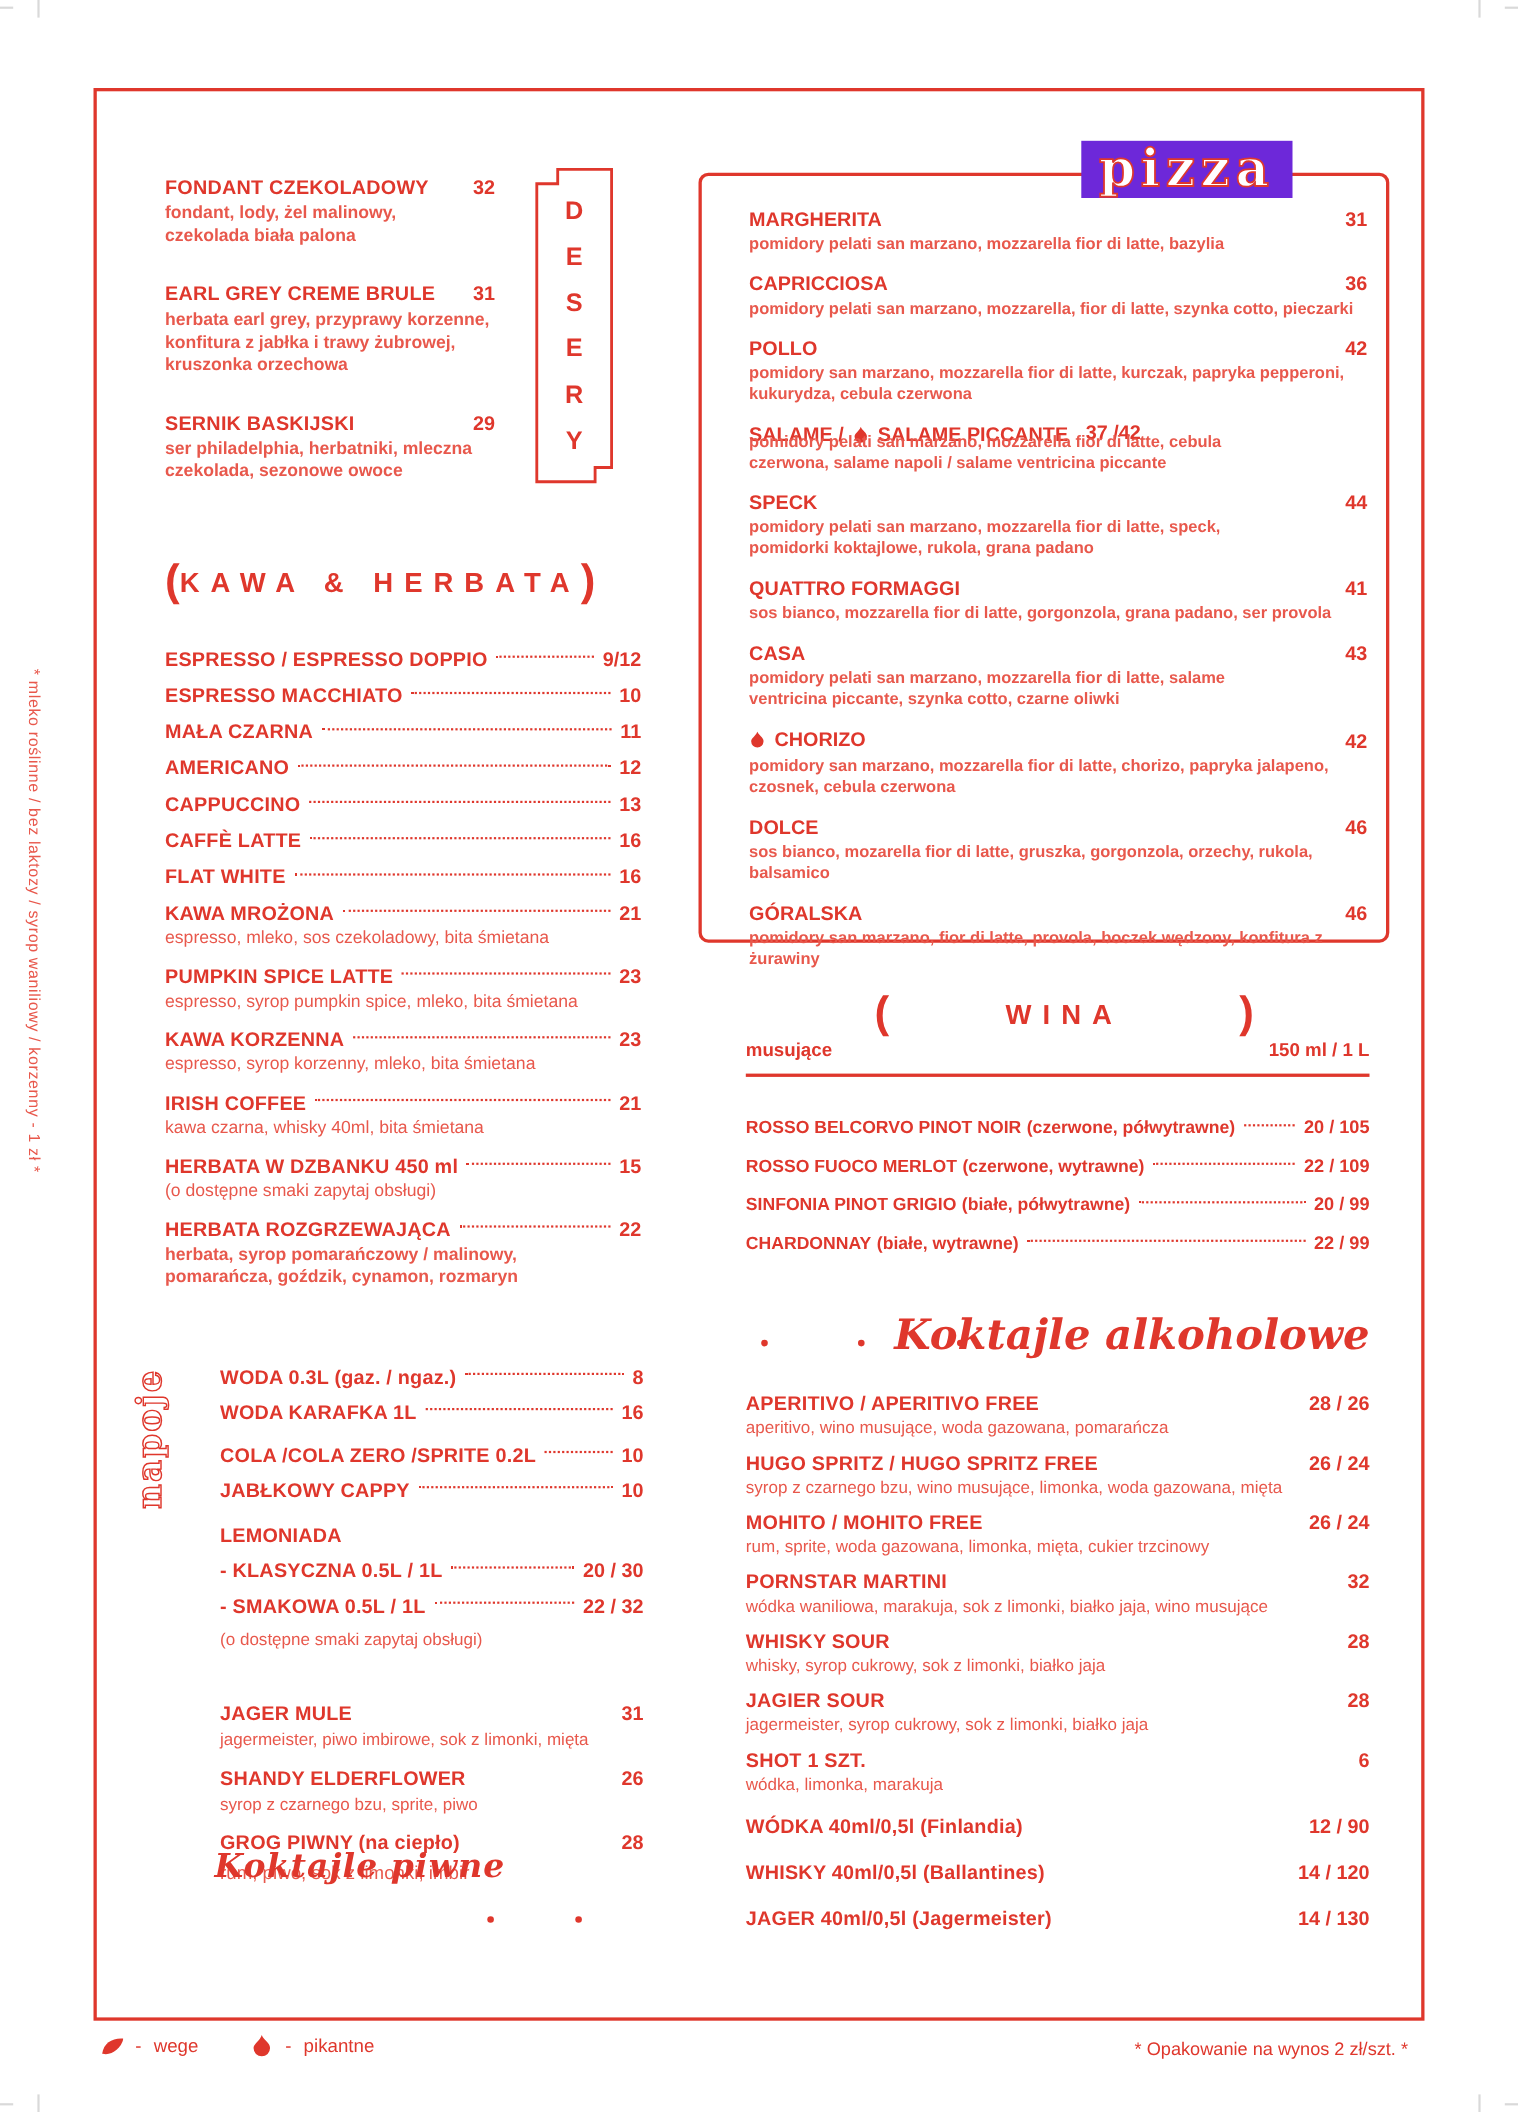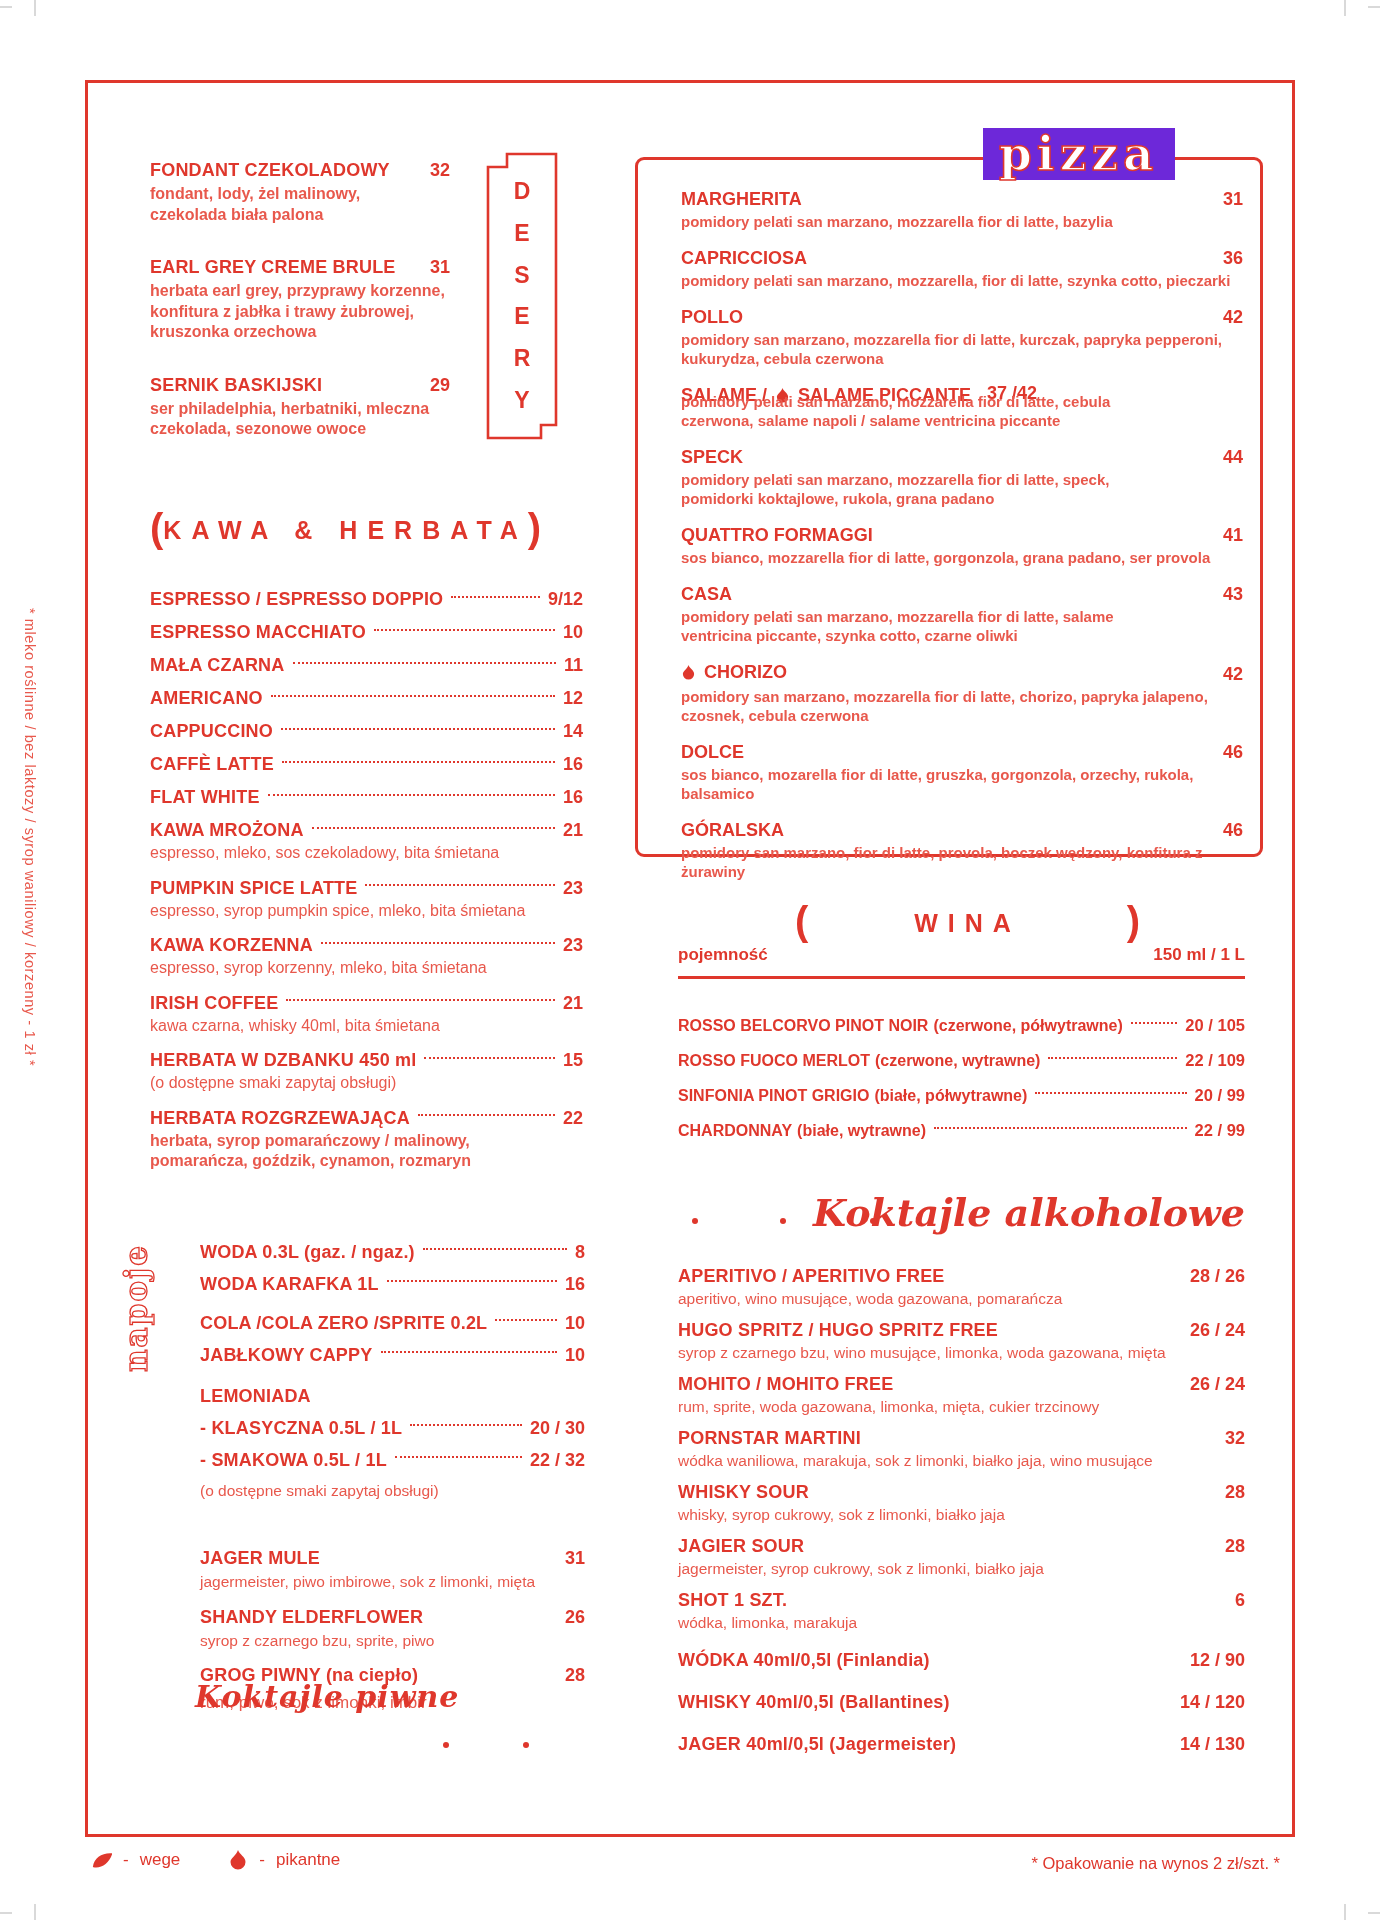--- a/index.html
+++ b/index.html
@@ -172,21 +172,21 @@
         <span class="price">11</span>
       </div>
     <div class="krow">
         <span class="t">AMERICANO</span>
         <span class="dots"></span>
         <span class="price">12</span>
       </div>
     <div class="krow">
         <span class="t">CAPPUCCINO</span>
         <span class="dots"></span>
-        <span class="price">14</span>
+        <span class="price">13</span>
       </div>
     <div class="krow">
         <span class="t">CAFFÈ LATTE</span>
         <span class="dots"></span>
         <span class="price">16</span>
       </div>
     <div class="krow">
         <span class="t">FLAT WHITE</span>
         <span class="dots"></span>
         <span class="price">16</span>
@@ -389,21 +389,21 @@
 
   <div class="abs pizza-title">pizza</div>
 
   <div class="abs paren-header wina-header">
     <span class="paren">(</span>
     <span class="ph-title">WINA</span>
     <span class="paren">)</span>
   </div>
 
   <div class="abs pojemnosc-row">
-    <span class="pj-label">pojemność</span>
+    <span class="pj-label">musujące</span>
     <span class="pj-sizes">150 ml  /  1 L</span>
   </div>
 
   <div class="abs wina-list">
     <div class="wrow">
         <span class="wname">ROSSO BELCORVO PINOT NOIR</span>
         <span class="wvariant">(czerwone, półwytrawne)</span>
         <span class="dots"></span>
         <span class="price">20 / 105</span>
       </div>

